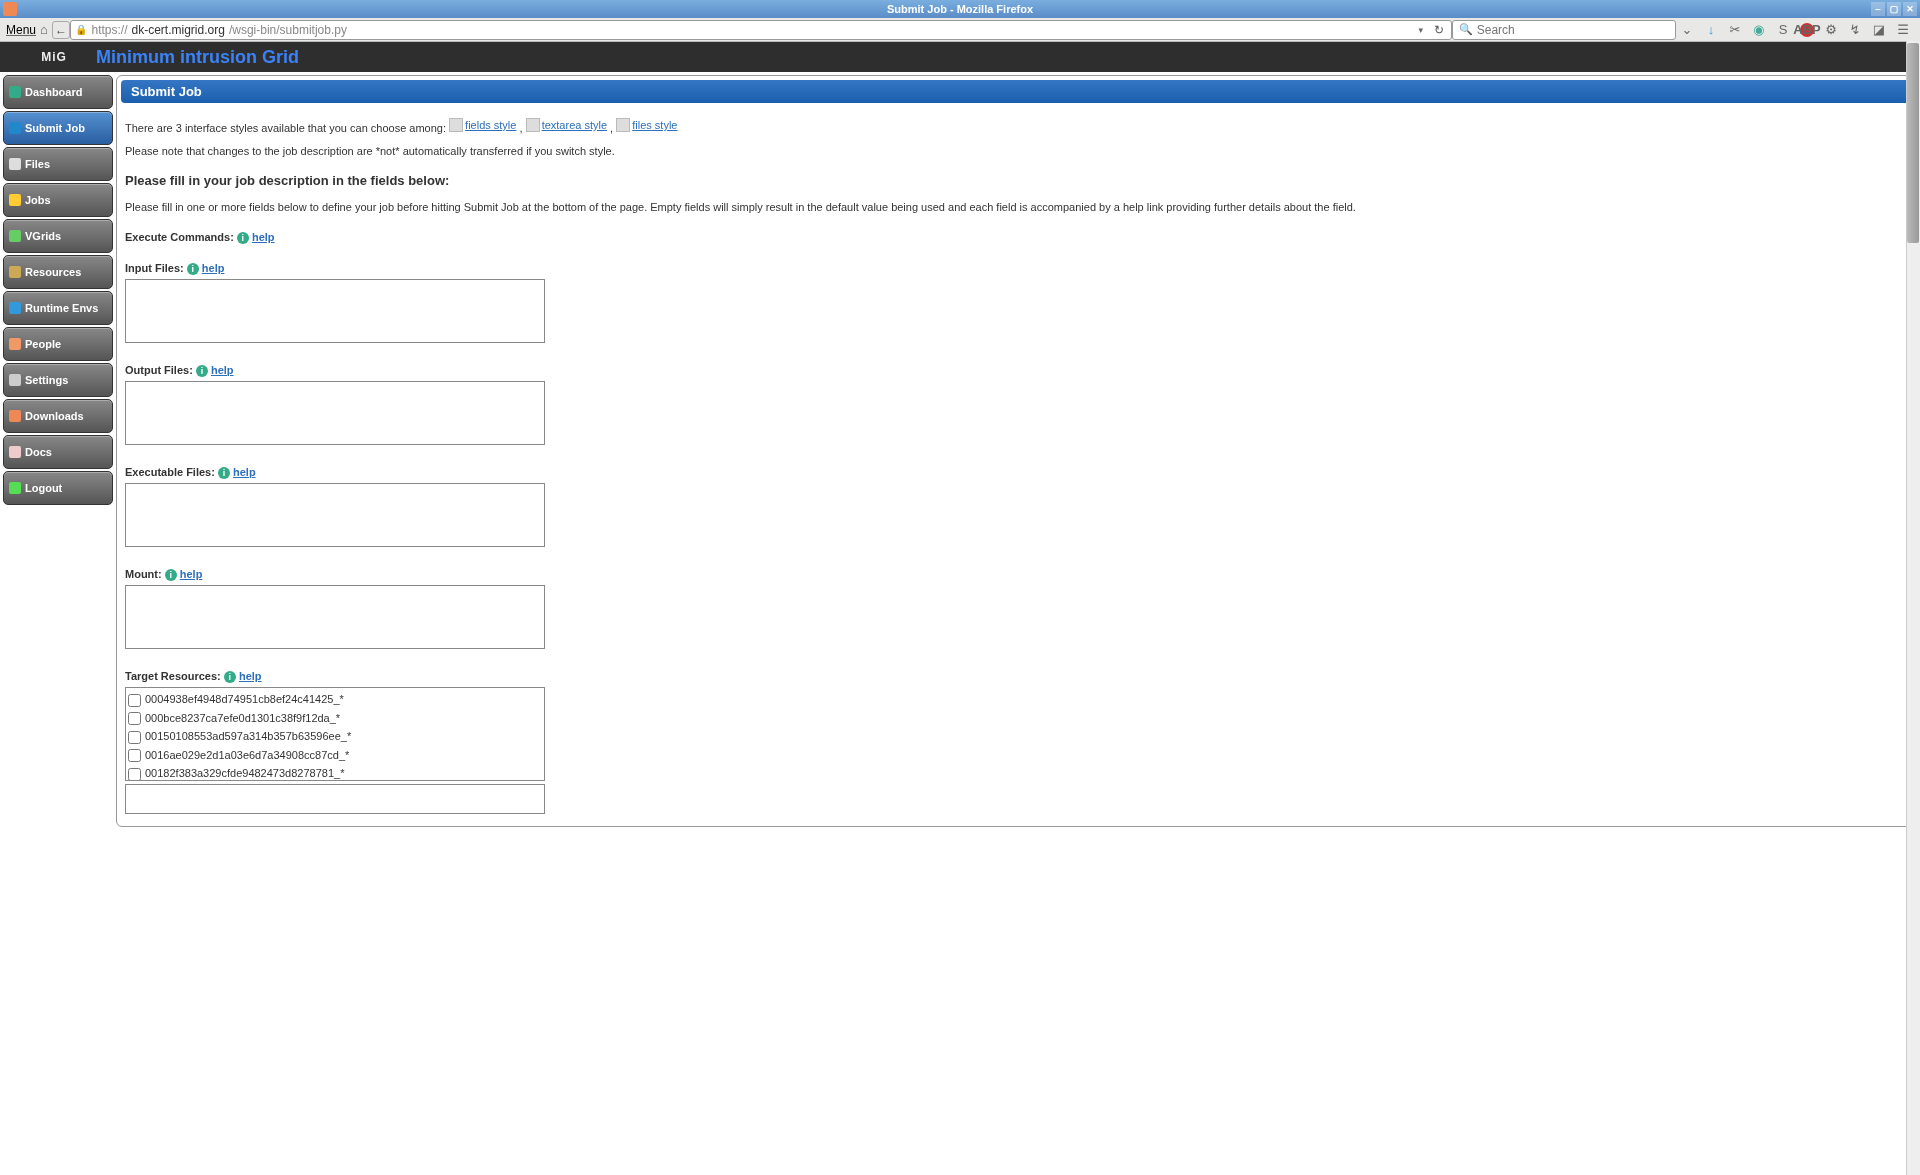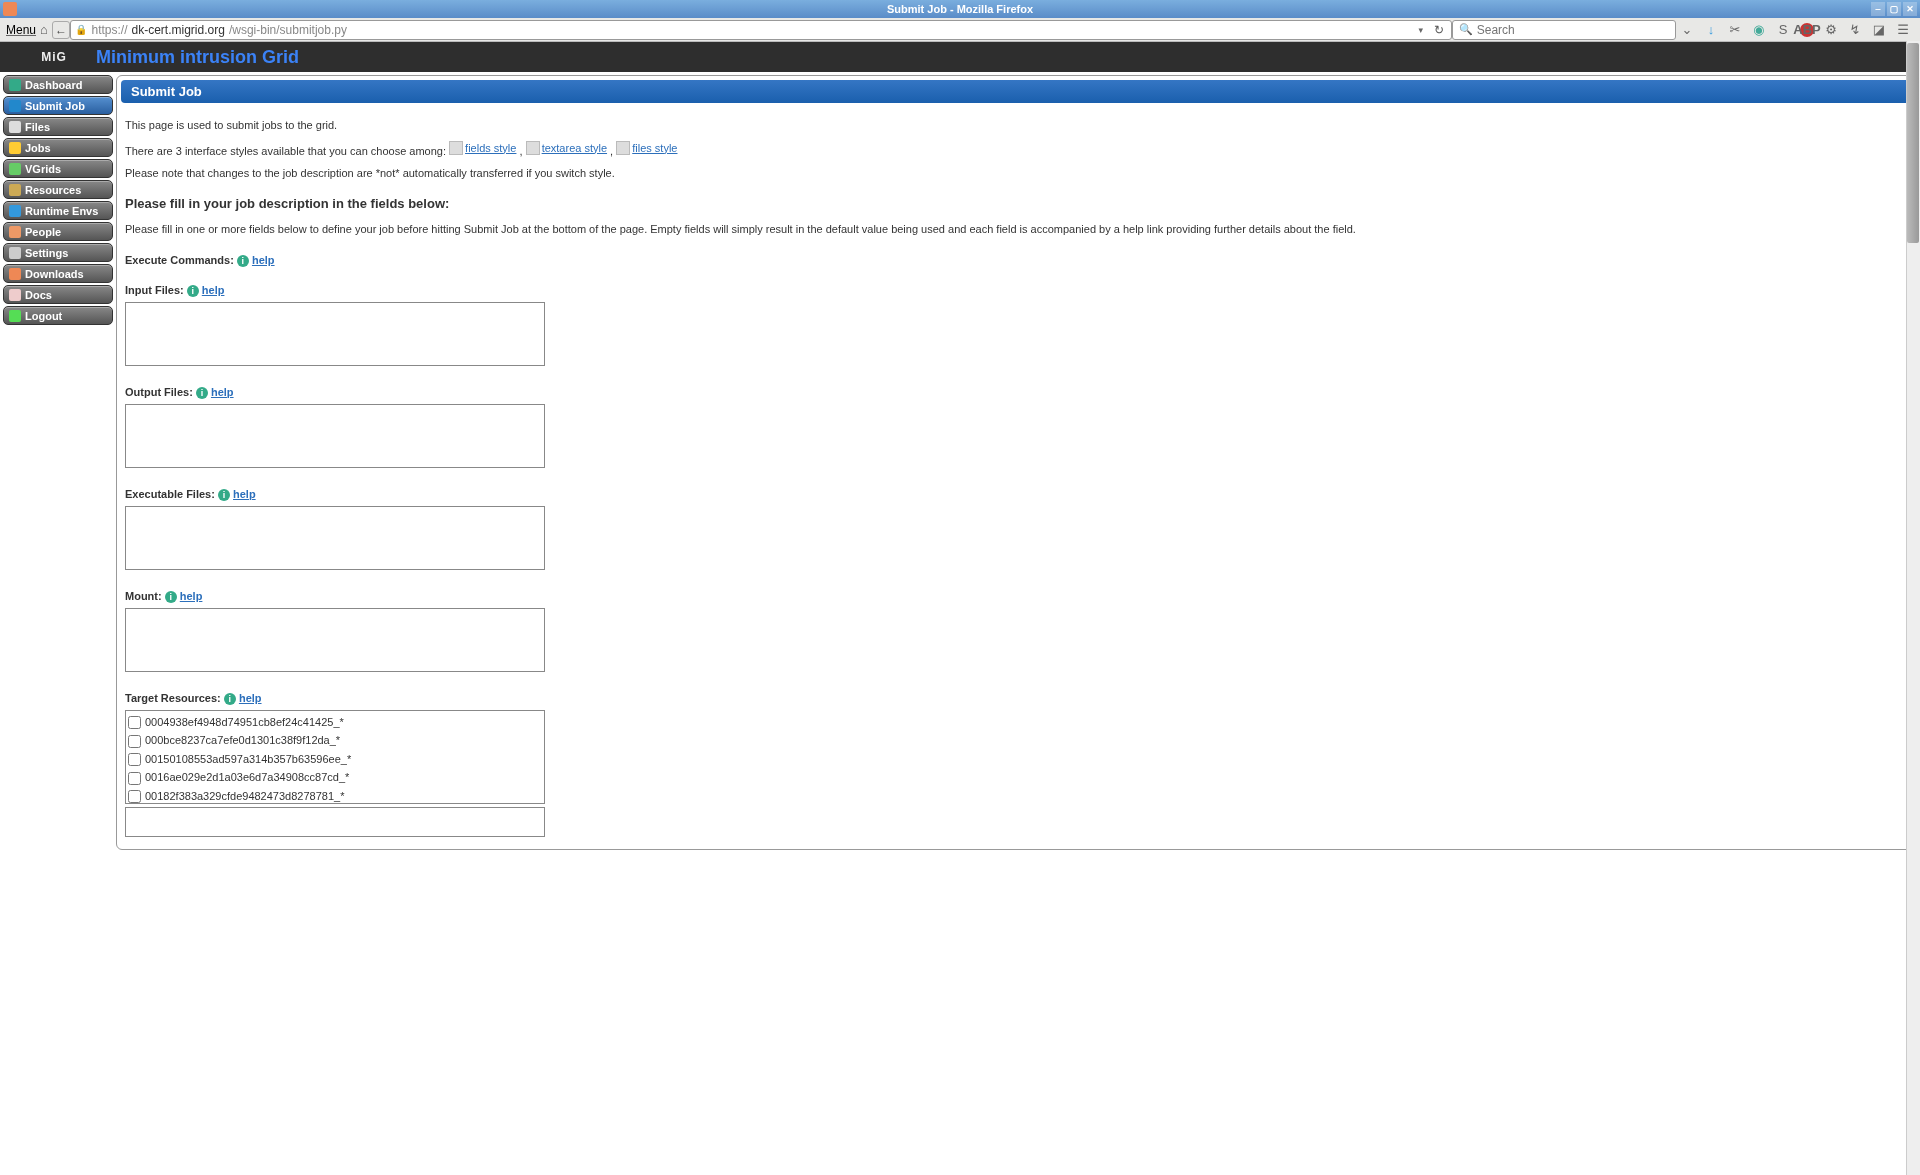--- a/index.html
+++ b/index.html
@@ -29,21 +29,21 @@
 .abp-ico { width:16px; height:16px; background:#c33; color:#fff; border-radius:50%; font-size:8px; font-weight:bold; }
 .header-banner { height: 30px; background: #2e2e2e; display:flex; align-items:center; color:#ddd; }
 .header-banner .logo { width: 96px; text-align:center; font-weight:bold; letter-spacing:1px; color:#aaa;padding-left:12px; }
 .header-banner .logo .l1 { color:#eee; }
 .header-banner .title { font-size: 18px; font-weight:bold; color:#3b82f6; }
 
 .page-body { display: flex; padding: 3px; }
 
 
 .sidebar { width: 113px; flex-shrink: 0; padding: 0 3px 0 0; }
-.nav-item { height: 19px; background: linear-gradient(to bottom, #888, #555); border: 1px solid #333; border-radius: 5px; display:flex; align-items:center; padding: 8px 5px; margin-bottom: 2px; color:#fff; font-size:11px; font-weight:bold; cursor:pointer; gap:4px; box-shadow: inset 0 1px 0 rgba(255,255,255,0.3); }
+.nav-item { height: 19px; background: linear-gradient(to bottom, #888, #555); border: 1px solid #333; border-radius: 5px; display:flex; align-items:center; padding: 16px 5px; margin-bottom: 2px; color:#fff; font-size:11px; font-weight:bold; cursor:pointer; gap:4px; box-shadow: inset 0 1px 0 rgba(255,255,255,0.3); }
 .nav-item.active { background: linear-gradient(to bottom, #5590d0, #2a5fa0); }
 .nav-ico { width:12px; height:12px; background:#999; border-radius:2px; flex-shrink:0; display:block; }
 
 
 .main { flex: 1; border: 1px solid #999; border-radius: 6px; padding: 4px; }
 .main-header { background: linear-gradient(to bottom, #3576c4, #1a5fad); color:#fff; font-size:13px; font-weight:bold; padding: 4px 10px; border-radius: 4px; }
 .main-body { padding: 8px 4px; font-size: 11px; color:#333; line-height: 1.5; }
 .main-body p { margin: 6px 0; }
 .style-link { color: #2c6fbb; display:inline-flex; align-items:center; gap:2px; }
 .style-link::before { content:''; width:12px; height:12px; background:#ddd; border:1px solid #bbb; display:inline-block; }
@@ -165,21 +165,20 @@
       </div>
     <div class="nav-item">
         <span class="nav-ico" style="background:#5d5"></span>
         <span>Logout</span>
       </div>
   </div>
 
   <div class="main">
     <div class="main-header">Submit Job</div>
     <div class="main-body">
-      <p>This page is used to submit jobs to the grid.</p>
       <p>
         <span>There are 3 interface styles available that you can choose among: </span>
         <a href="#" class="style-link">
             <span>fields style</span>
           </a>
         <span> , </span>
         <a href="#" class="style-link">
             <span>textarea style</span>
           </a>
         <span> , </span>

